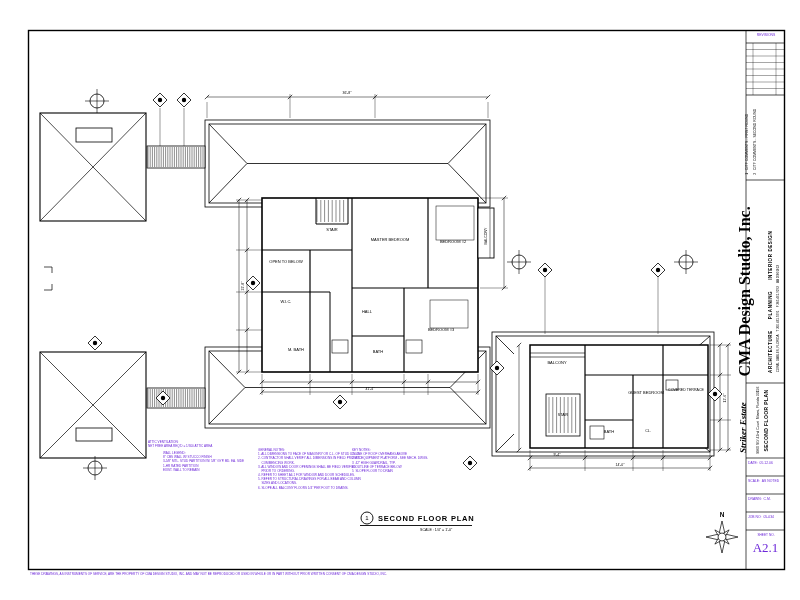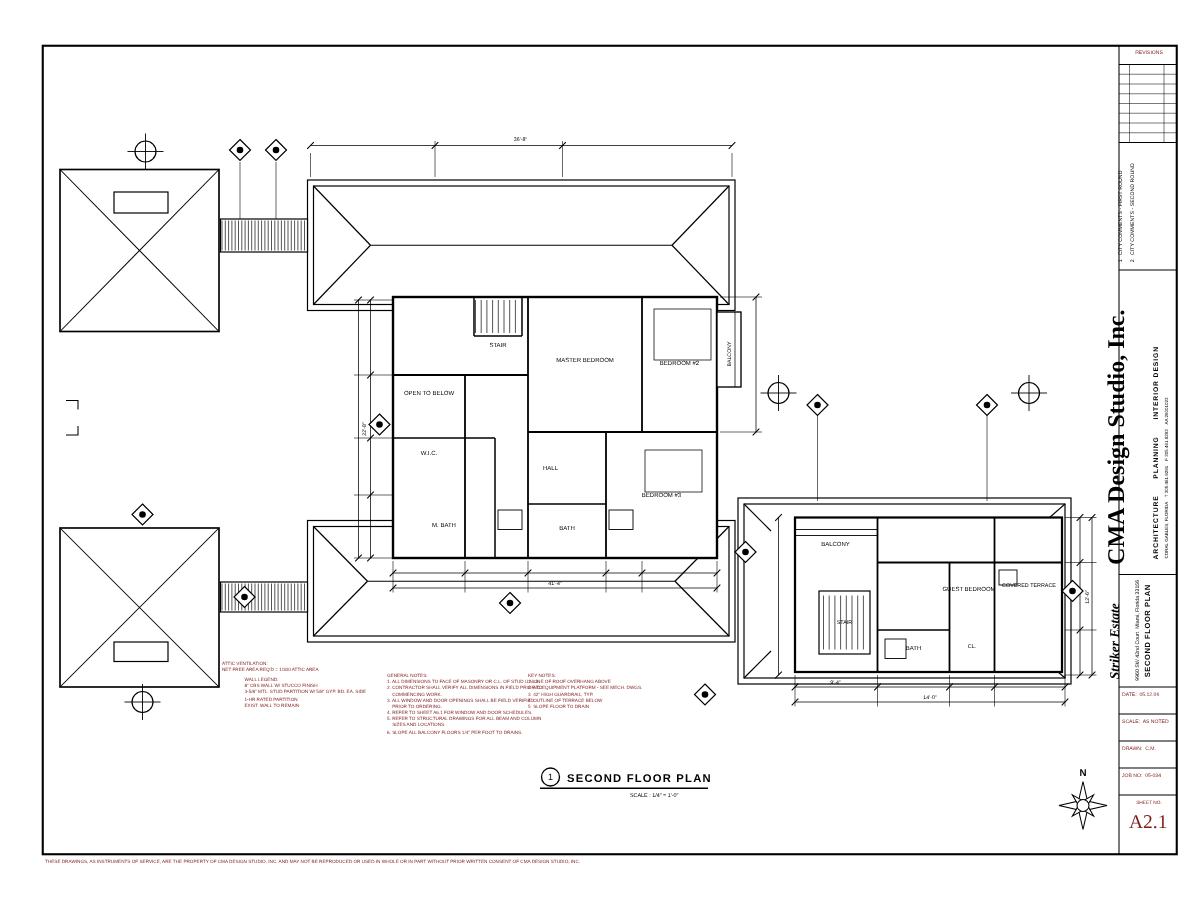--- a/index.html
+++ b/index.html
@@ -1,21 +1,21 @@
 <!DOCTYPE html>
 <html><head>
 <meta charset="utf-8">
 <style>
   *{margin:0;padding:0;box-sizing:border-box}
   html,body{width:800px;height:600px;overflow:hidden}
   body{background:#ffffff;position:relative;font-family:"Liberation Sans",sans-serif;color:#000}
   .page{position:absolute;inset:0;background:#fff}
   svg{position:absolute;left:0;top:0}
   #drawing text{font-family:"Liberation Sans",sans-serif}
-  .htext{position:absolute;white-space:pre;line-height:1.35;color:#7f1d1d}
+  .htext{position:absolute;white-space:pre;line-height:1.35;color:#6d28d9}
   .vtext{position:absolute;white-space:pre;line-height:1.1;color:#000;
          transform-origin:0 100%;transform:rotate(-90deg)}
 </style>
 </head>
 <body>
 
 <div class="page">
 
   <svg id="drawing" viewBox="0 0 800 600" width="800" height="600">
     <g stroke="#000" fill="none">

